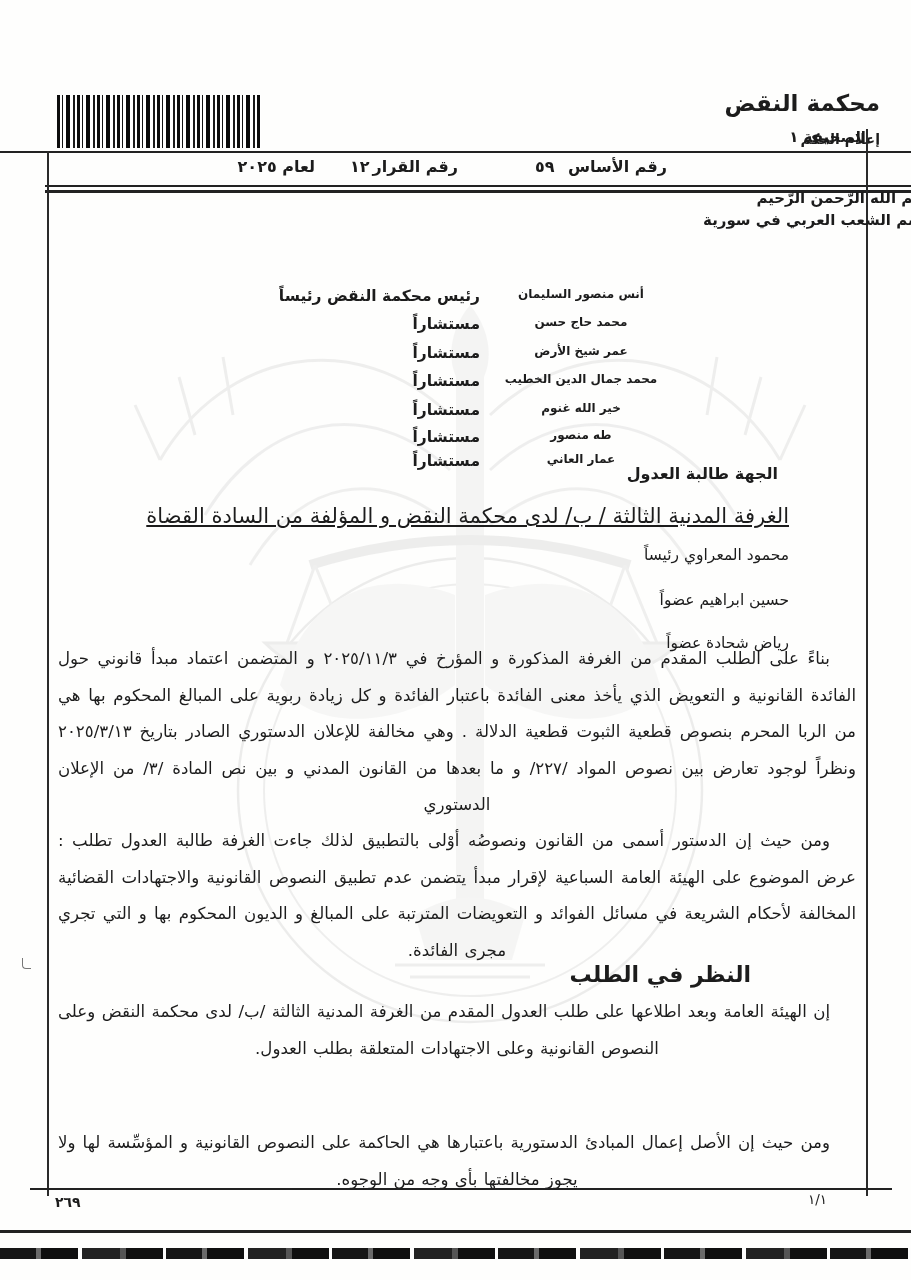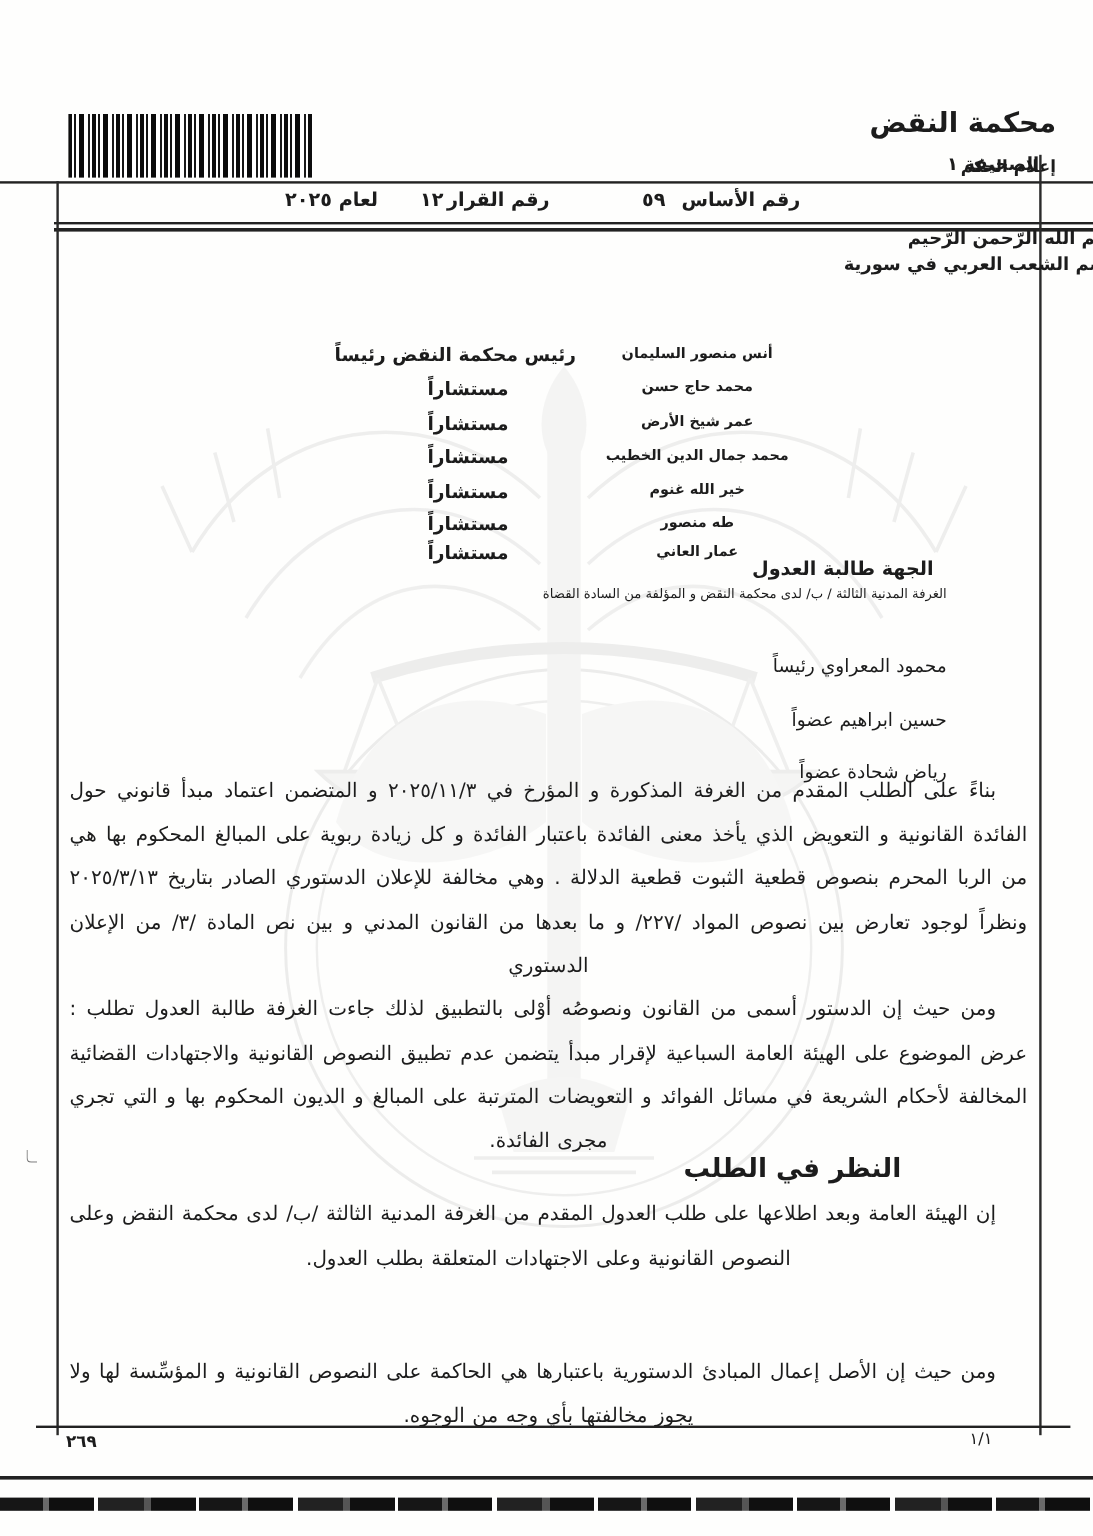--- a/index.html
+++ b/index.html
@@ -38,24 +38,24 @@
   .vline { background:#2a2a2a; width:2px; }
 
   .hdr-cell { top:157px; font-size:16px; font-weight:bold; display:flex; justify-content:space-between; direction:rtl; }
 
   .bismillah { left:0; top:189px; width:934px; font-size:15px; }
   .in-name   { left:0; top:211px; width:934px; font-size:15px; }
 
   .governing { right:56px; top:246px; font-size:16px; }
 
   .judge-name { left:472px; width:218px; text-align:center; font-size:12px; font-weight:bold; white-space:nowrap; }
-  .judge-role { left:300px; width:180px; text-align:center; font-size:15.5px; font-weight:bold; white-space:nowrap; }
+  .judge-role { left:300px; width:180px; text-align:right; font-size:15.5px; font-weight:bold; white-space:nowrap; }
 
   .party-heading { right:133px; top:464px; font-size:16px; }
-  .chamber-line  { right:122px; top:488px; font-size:11px; white-space:nowrap; }
+  .chamber-line  { right:122px; top:504px; font-size:21px; white-space:nowrap;text-decoration:underline; }
   .member-line   { right:122px; font-size:15.5px; white-space:nowrap; }
 
   .para {
     left:58px; width:798px;
     font-size:16.6px; line-height:36.6px;
     text-align:justify; text-align-last:center;
     text-indent:26px;
     word-spacing:1px;
   }
   .section-heading { right:160px; top:962px; font-size:22px; }

